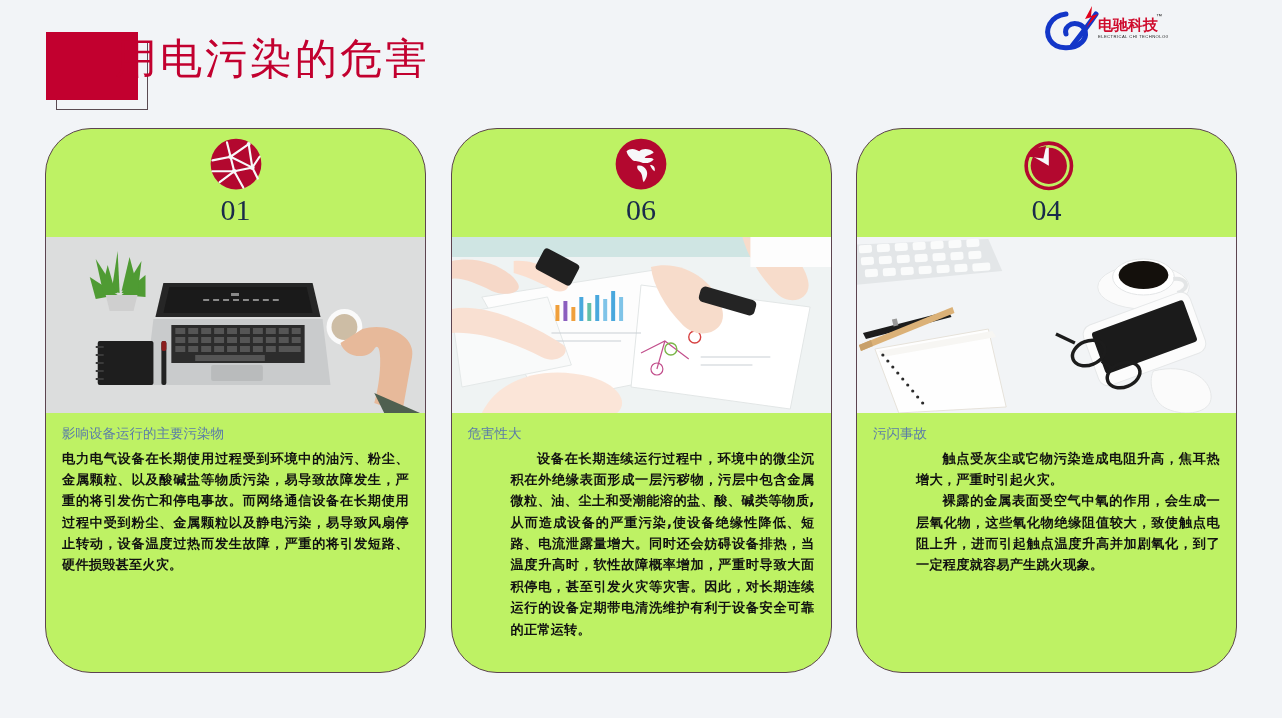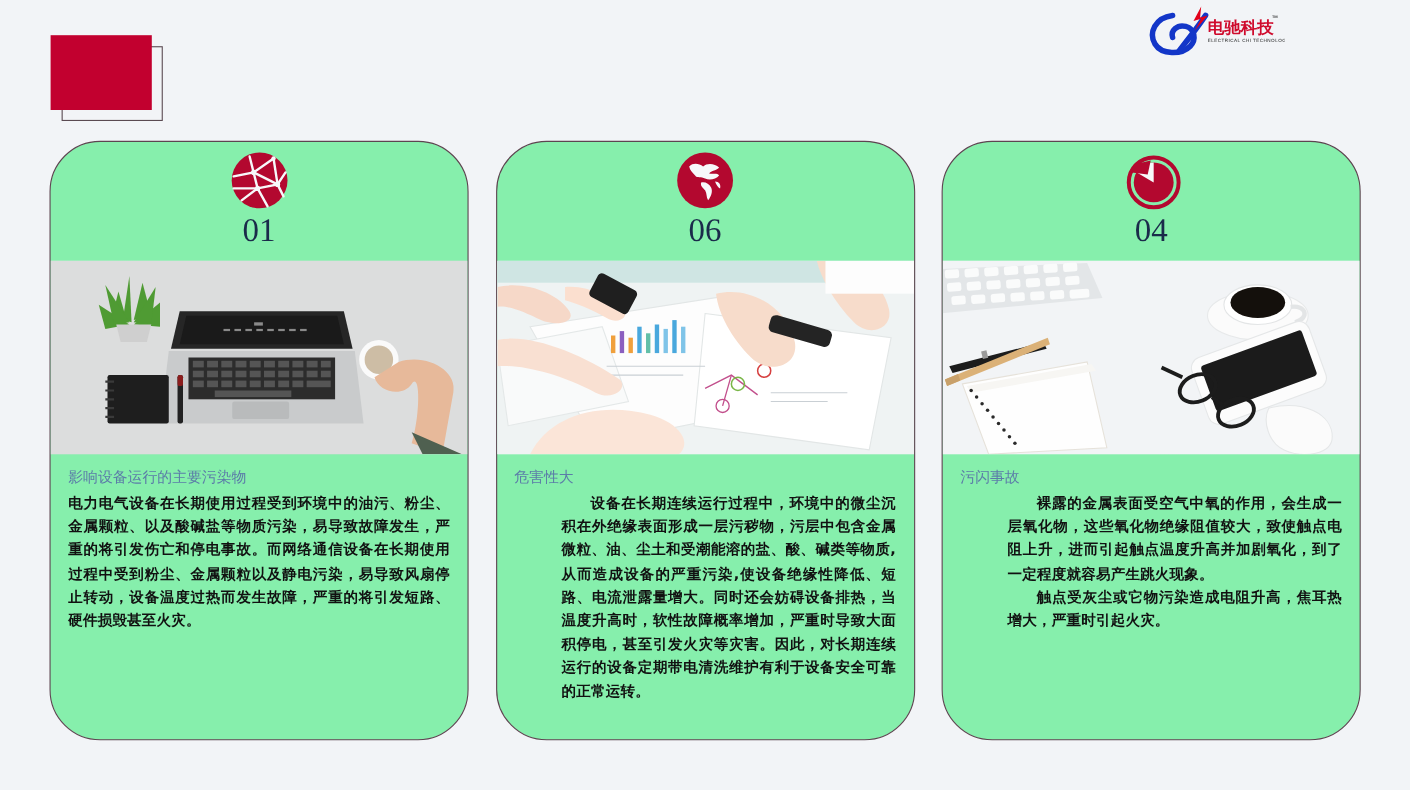--- a/index.html
+++ b/index.html
@@ -50,21 +50,21 @@
     width: 1192px; height: 545px;
     display: flex;
     justify-content: space-between;
   }
   .card {
     position: relative;
     width: 381px;
     height: 545px;
     border: 1px solid #5d4450;
     border-radius: 46px;
-    background: #86efac;
+    background: #bef264;
     overflow: hidden;
     display: flex;
     flex-direction: column;
   }
 
   .card-head {
     height: 108px;
     flex: 0 0 108px;
     display: flex;
     flex-direction: column;
@@ -137,20 +137,21 @@
       <text x="62" y="28" font-family="DejaVu Sans, sans-serif" font-size="15" font-weight="bold" fill="#cf0a2c">电驰科技</text>
       <text x="62" y="36" font-family="Liberation Sans, sans-serif" font-size="4.2" fill="#222" letter-spacing="0.4">ELECTRICAL CHI TECHNOLOGY</text>
       <text x="120" y="16" font-family="Liberation Sans, sans-serif" font-size="6" fill="#222">™</text>
     </svg>
   </div>
 
   <div class="title-block">
     <div class="title-outline"></div>
     <div class="title-red"></div>
   </div>
+  <div class="title-text">用电污染的危害</div>
 
   <div class="cards">
 
     <div class="card">
       <div class="card-head">
         <svg class="icon-circle" viewBox="0 0 64 64">
           <circle cx="32" cy="32" r="28" fill="#b3082f"></circle>
           <g stroke="#f7f8fa" stroke-width="2.4" fill="none" stroke-linecap="round">
             <path d="M6 28 L26 24 L46 10"></path>
             <path d="M26 24 L30 40 L14 52"></path>
@@ -403,19 +404,19 @@
             <path d="M246 124 L256 131"></path>
             <path d="M219 106 L200 97"></path>
           </g>
 
           <path d="M298 134 C330 126, 356 140, 356 160 C356 176, 330 180, 312 172 C298 166, 292 146, 298 134 Z" fill="#fbfbfb" stroke="#e5e7e8"></path>
         </svg>
       </div>
 
       <div class="card-body">
         <div class="sub-title">污闪事故</div>
+        <p class="para indent">触点受灰尘或它物污染造成电阻升高，焦耳热增大，严重时引起火灾。</p>
         <p class="para indent">裸露的金属表面受空气中氧的作用，会生成一层氧化物，这些氧化物绝缘阻值较大，致使触点电阻上升，进而引起触点温度升高并加剧氧化，到了一定程度就容易产生跳火现象。</p>
-        <p class="para indent">触点受灰尘或它物污染造成电阻升高，焦耳热增大，严重时引起火灾。</p>
       </div>
     </div>
 
   </div>
 </div>
 
 </body></html>

